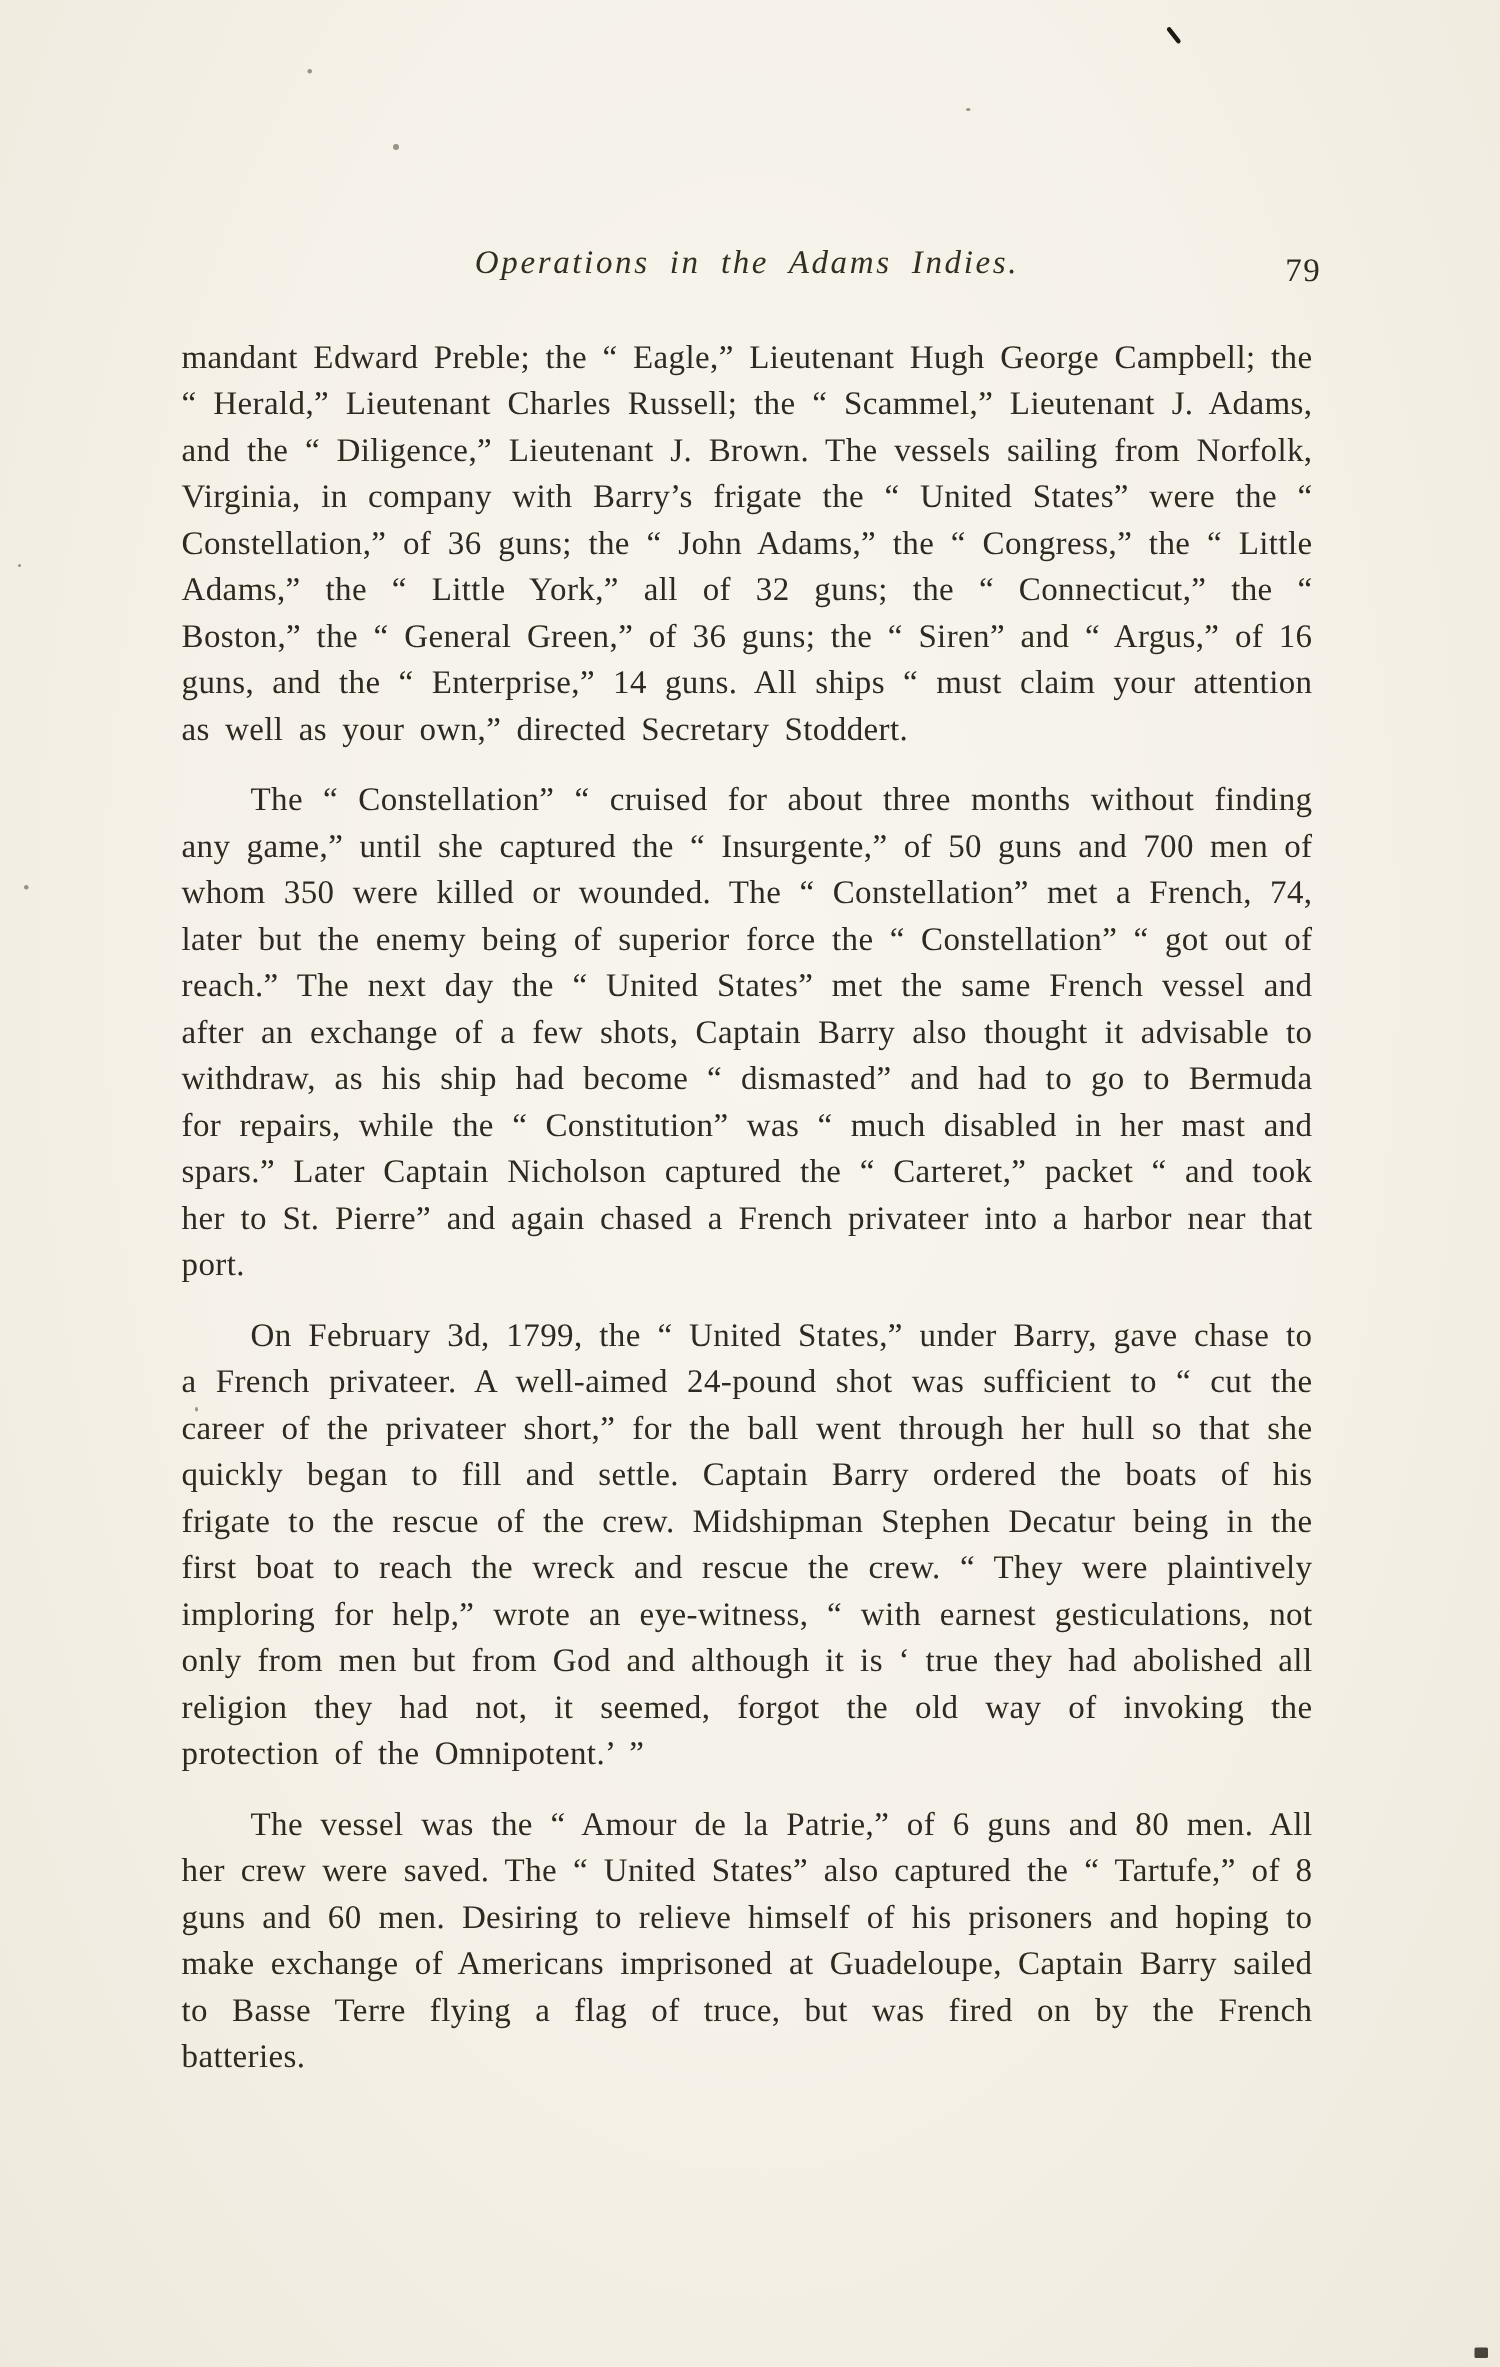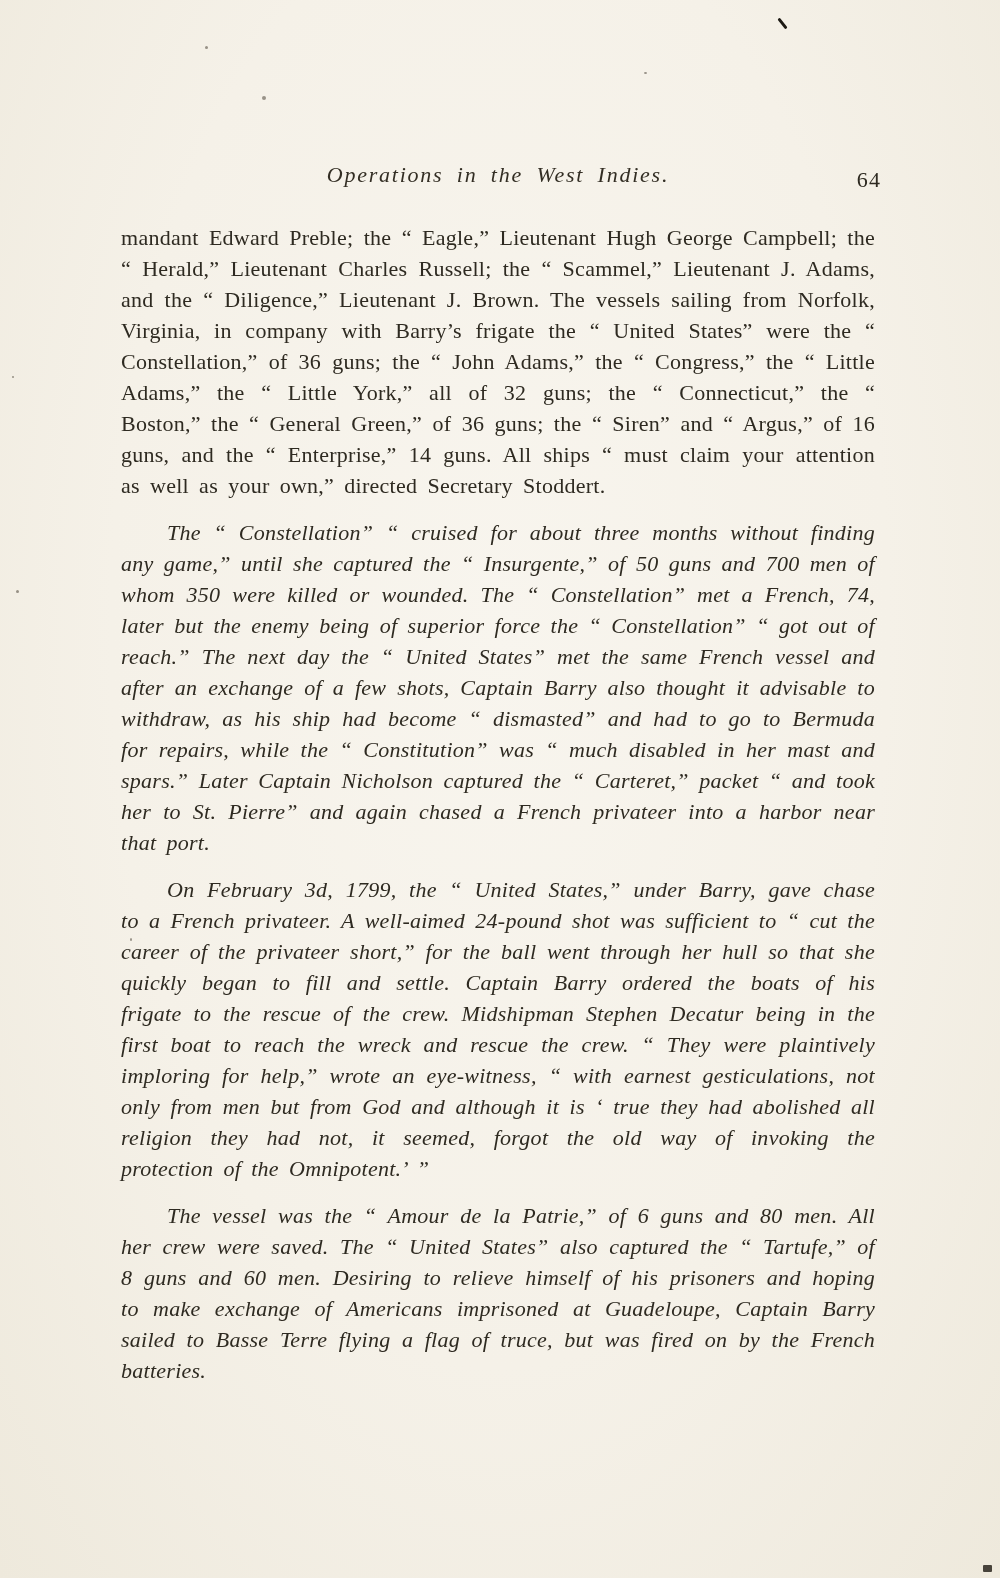--- a/index.html
+++ b/index.html
@@ -42,21 +42,20 @@
     margin: 16px;
     font-size: 22px;
     line-height: 31px;
     text-align: justify;
     word-spacing: 0.20em;
     letter-spacing: 0.012em;
   }
   .body-text p.indent {
     text-indent: 46px;
     margin-top: 8px;
-    font-style: italic;
   }
   .speck {
     position: absolute;
     background: #4a4436;
     border-radius: 50%;
     opacity: 0.55;
   }
   .stroke-mark {
     position: absolute;
     width: 3px;
@@ -73,22 +72,22 @@
     border-radius: 1px;
     opacity: 0.85;
   }
 </style>
 </head>
 <body>
 
 <div class="text-block">
 
   <div class="running-head">
-    <div class="head-title">Operations in the West Indies.</div>
-    <div class="page-num">64</div>
+    <div class="head-title">Operations in the Adams Indies.</div>
+    <div class="page-num">79</div>
   </div>
 
   <div class="body-text">
     <p>mandant Edward Preble; the “ Eagle,” Lieutenant Hugh George Campbell; the “ Herald,” Lieutenant Charles Russell; the “ Scammel,” Lieutenant J. Adams, and the “ Diligence,” Lieutenant J. Brown.  The vessels sailing from Norfolk, Virginia, in company with Barry’s frigate the “ United States” were the “ Constellation,” of 36 guns; the “ John Adams,” the “ Congress,” the “ Little Adams,” the “ Little York,” all of 32 guns; the “ Connecticut,” the “ Boston,” the “ General Green,” of 36 guns; the “ Siren” and “ Argus,” of 16 guns, and the “ Enterprise,” 14 guns.  All ships “ must claim your attention as well as your own,” directed Secretary Stoddert.</p>
     <p class="indent">The “ Constellation” “ cruised for about three months without finding any game,” until she captured the “ Insurgente,” of 50 guns and 700 men of whom 350 were killed or wounded.  The “ Constellation” met a French, 74, later but the enemy being of superior force the “ Constellation” “ got out of reach.”  The next day the “ United States” met the same French vessel and after an exchange of a few shots, Captain Barry also thought it advisable to withdraw, as his ship had become “ dismasted” and had to go to Bermuda for repairs, while the “ Constitution” was “ much disabled in her mast and spars.”  Later Captain Nicholson captured the “ Carteret,” packet “ and took her to St. Pierre” and again chased a French privateer into a harbor near that port.</p>
     <p class="indent">On February 3d, 1799, the “ United States,” under Barry, gave chase to a French privateer.  A well-aimed 24-pound shot was sufficient to “ cut the career of the privateer short,” for the ball went through her hull so that she quickly began to fill and settle.  Captain Barry ordered the boats of his frigate to the rescue of the crew. Midshipman Stephen Decatur being in the first boat to reach the wreck and rescue the crew.  “ They were plaintively imploring for help,” wrote an eye-witness, “ with earnest gesticulations, not only from men but from God and although it is ‘ true they had abolished all religion they had not, it seemed, forgot the old way of invoking the protection of the Omnipotent.’ ”</p>
     <p class="indent">The vessel was the “ Amour de la Patrie,” of 6 guns and 80 men.  All her crew were saved.  The “ United States” also captured the “ Tartufe,” of 8 guns and 60 men.  Desiring to relieve himself of his prisoners and hoping to make exchange of Americans imprisoned at Guadeloupe, Captain Barry sailed to Basse Terre flying a flag of truce, but was fired on by the French batteries.</p>
   </div>
 
 </div>

